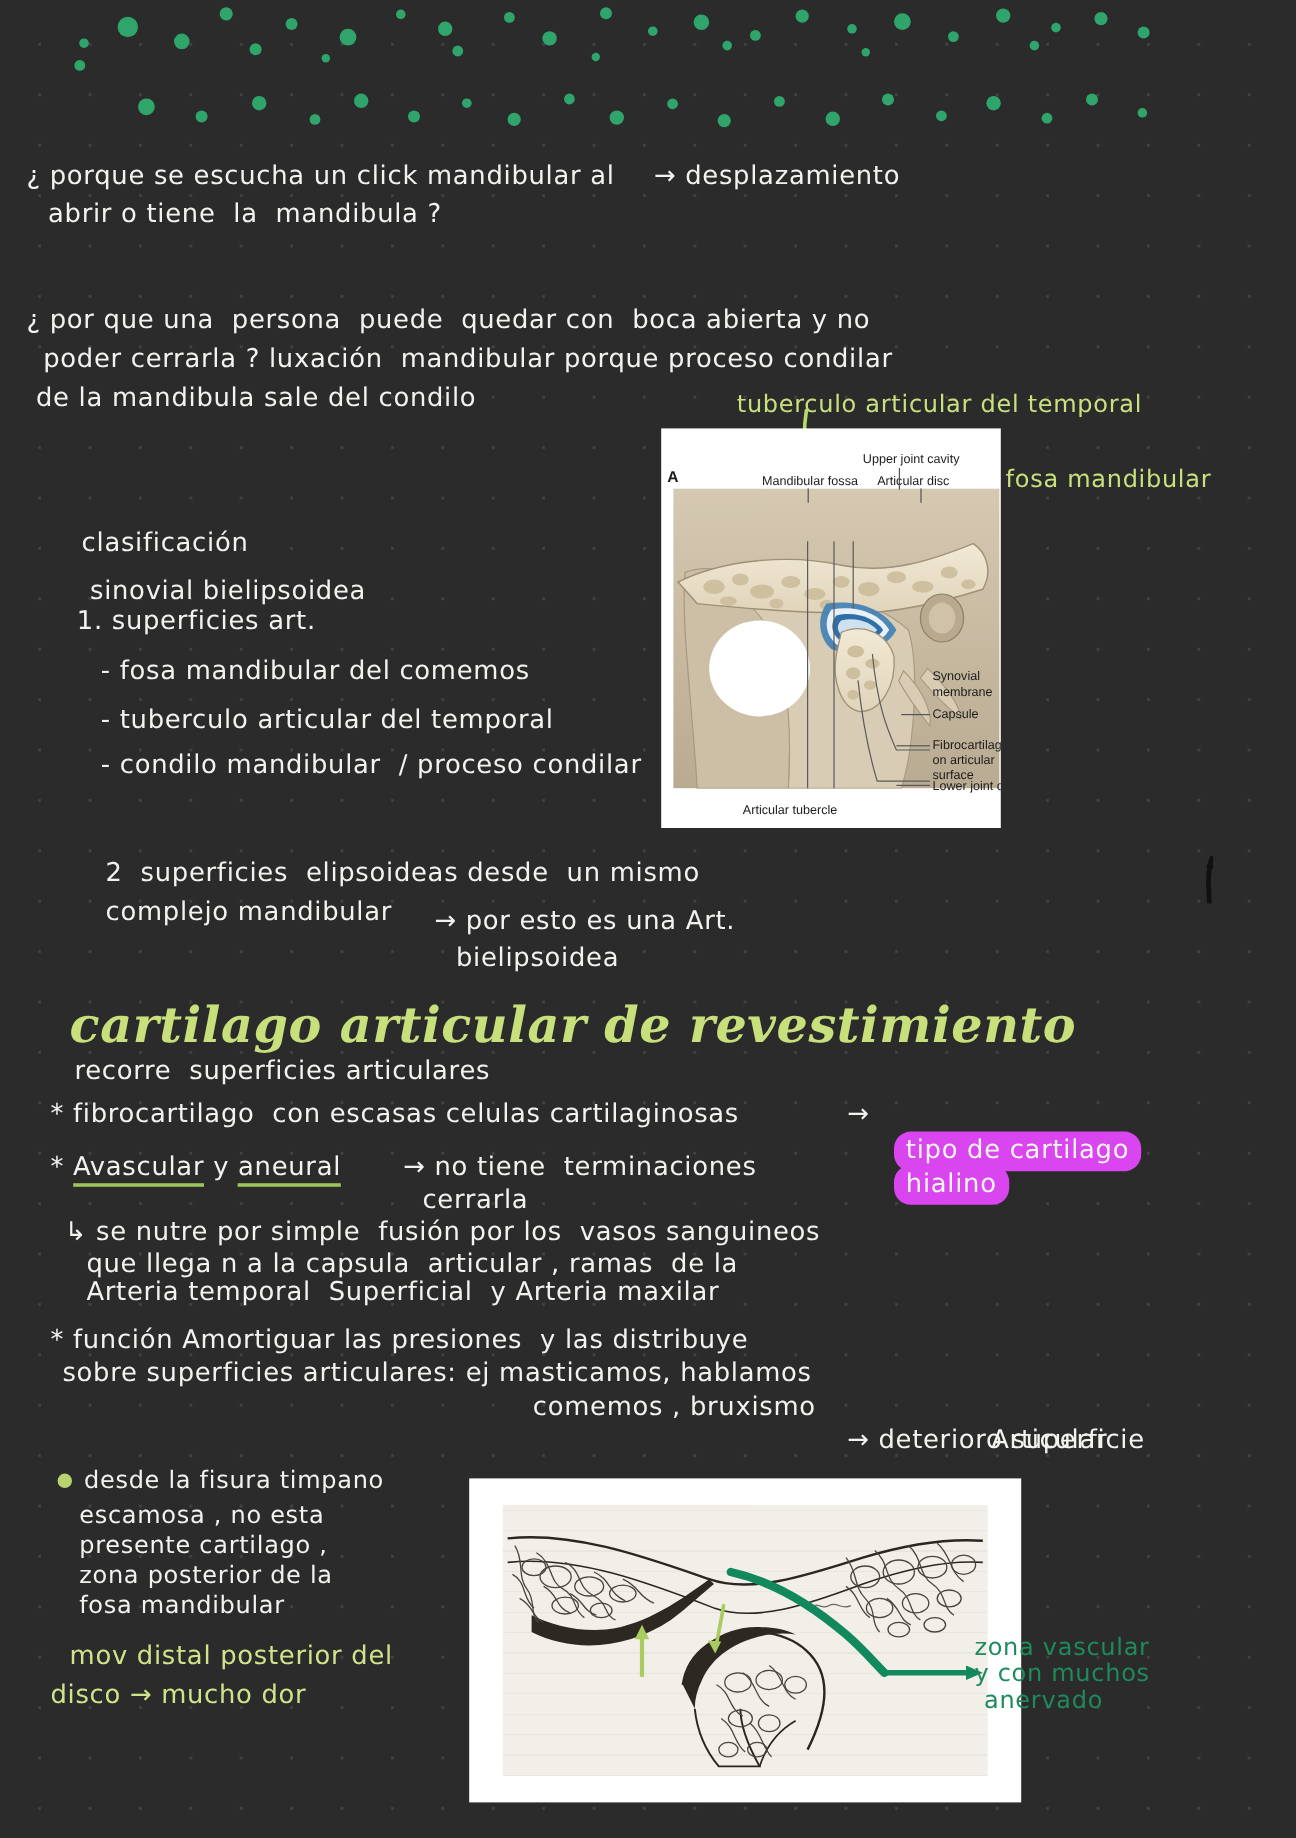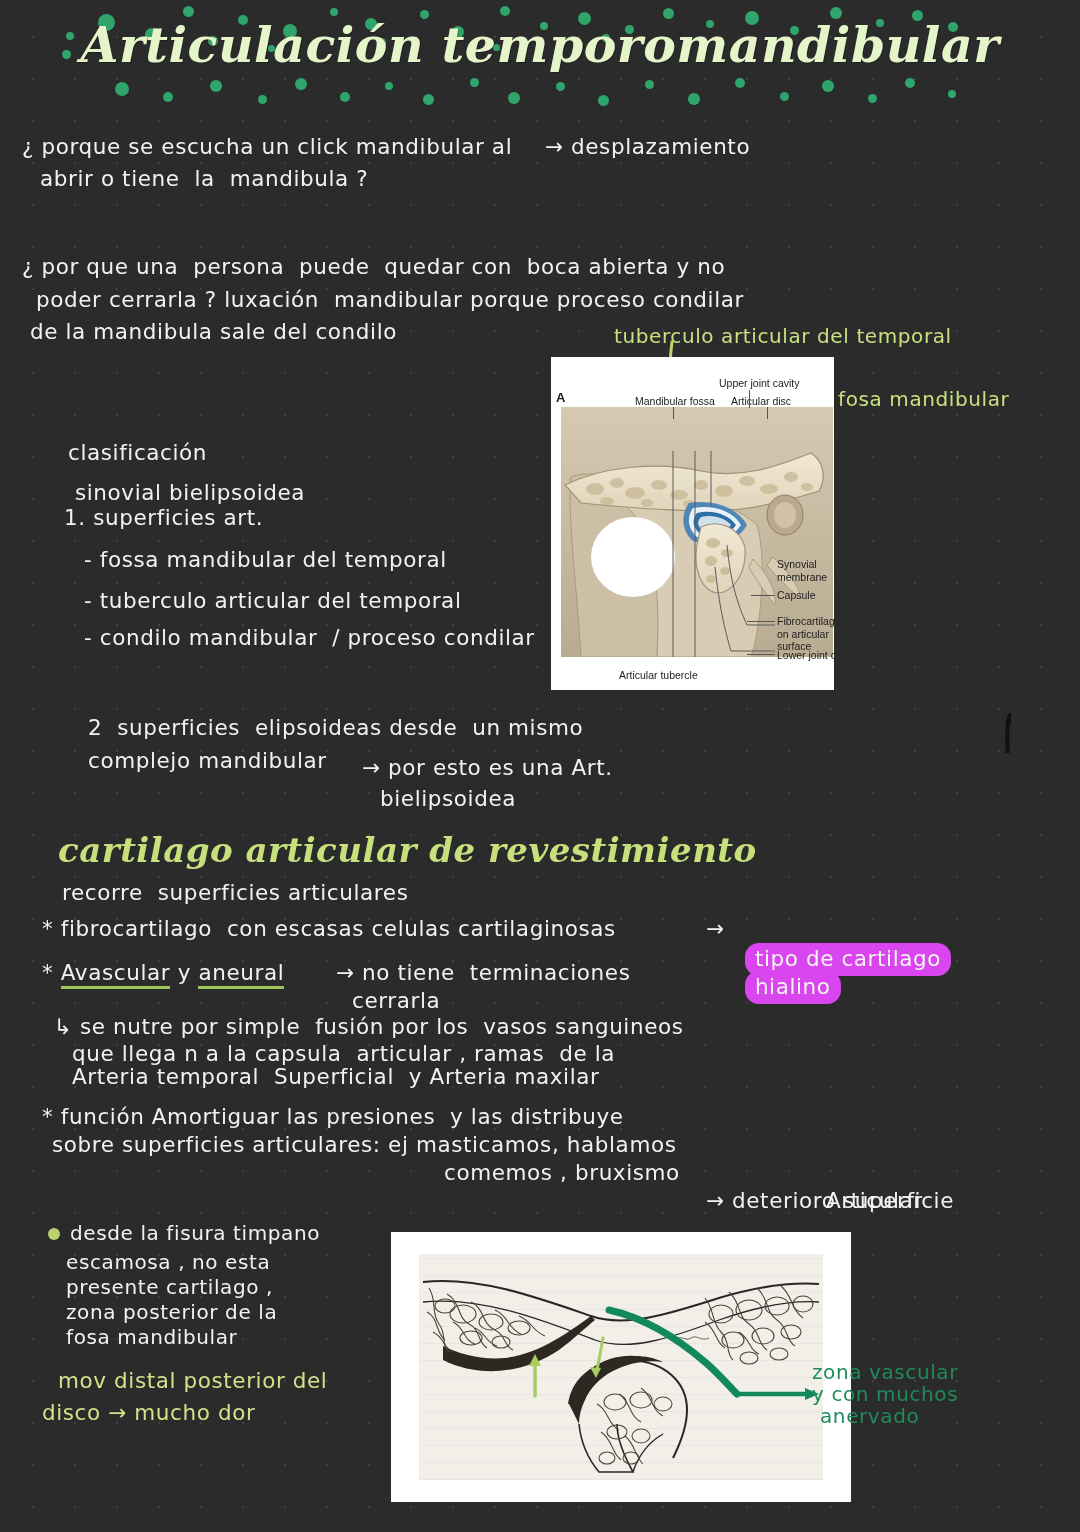--- a/index.html
+++ b/index.html
@@ -43,21 +43,21 @@
   .hw.g{color:#c9e07e;}
   .hw.gg{color:#cfe38a;}
   .hw.dkg{color:#1f8a5c;}
   .small{font-size:20px;}
   .tight{line-height:1.35;}
 
   
   .script{
     font-family:"DejaVu Serif", serif;
     font-style:italic;font-weight:bold;
-    color:#c7e07c;font-size:34px;letter-spacing:.5px;
+    color:#c7e07c;font-size:41px;letter-spacing:.5px;
     white-space:nowrap;
   }
 
   
   .hl{
     background:#d946ef;border-radius:14px;
     padding:1px 10px 2px 10px;display:inline-block;
     color:#f4f4ee;
   }
 
@@ -150,35 +150,34 @@
   <div class="dot" style="left:645px;top:80px;width:9px;height:9px;"></div>
   <div class="dot" style="left:688px;top:93px;width:12px;height:12px;"></div>
   <div class="dot" style="left:735px;top:78px;width:10px;height:10px;"></div>
   <div class="dot" style="left:780px;top:92px;width:9px;height:9px;"></div>
   <div class="dot" style="left:822px;top:80px;width:12px;height:12px;"></div>
   <div class="dot" style="left:868px;top:94px;width:9px;height:9px;"></div>
   <div class="dot" style="left:905px;top:78px;width:10px;height:10px;"></div>
   <div class="dot" style="left:948px;top:90px;width:8px;height:8px;"></div>
   <div class="dot" style="left:66px;top:32px;width:8px;height:8px;"></div>
 
-  <div id="title">Articulación temporomandibular</div>
 </div>
 
 <div class="abs hw" style="left:22px;top:132px;">¿ porque se escucha un click mandibular al</div>
 <div class="abs hw" style="left:40px;top:164px;">abrir o tiene  la  mandibula ?</div>
 <div class="abs hw" style="left:545px;top:132px;">→ desplazamiento</div>
 
 <div class="abs hw" style="left:22px;top:252px;">¿ por que una  persona  puede  quedar con  boca abierta y no</div>
 <div class="abs hw" style="left:36px;top:285px;">poder cerrarla ? luxación  mandibular porque proceso condilar</div>
 <div class="abs hw" style="left:30px;top:317px;">de la mandibula sale del condilo</div>
 
 <div class="abs hw" style="left:68px;top:438px;">clasificación</div>
 <div class="abs hw" style="left:75px;top:478px;">sinovial bielipsoidea</div>
 <div class="abs hw" style="left:64px;top:503px;">1. superficies art.</div>
-<div class="abs hw" style="left:84px;top:545px;">- fossa mandibular del temporal</div>
+<div class="abs hw" style="left:84px;top:545px;">- fosa mandibular del comemos</div>
 <div class="abs hw" style="left:84px;top:586px;">- tuberculo articular del temporal</div>
 <div class="abs hw" style="left:84px;top:623px;">- condilo mandibular  / proceso condilar</div>
 
 <div class="abs hw" style="left:88px;top:713px;">2  superficies  elipsoideas desde  un mismo</div>
 <div class="abs hw" style="left:88px;top:746px;">complejo mandibular</div>
 <div class="abs hw" style="left:362px;top:753px;">→ por esto es una Art.</div>
 <div class="abs hw" style="left:380px;top:784px;">bielipsoidea</div>
 
 <div class="abs hw g" style="left:614px;top:322px;font-size:20px;">tuberculo articular del temporal</div>
 <div class="abs hw g" style="left:838px;top:385px;font-size:20px;">fosa mandibular</div>

